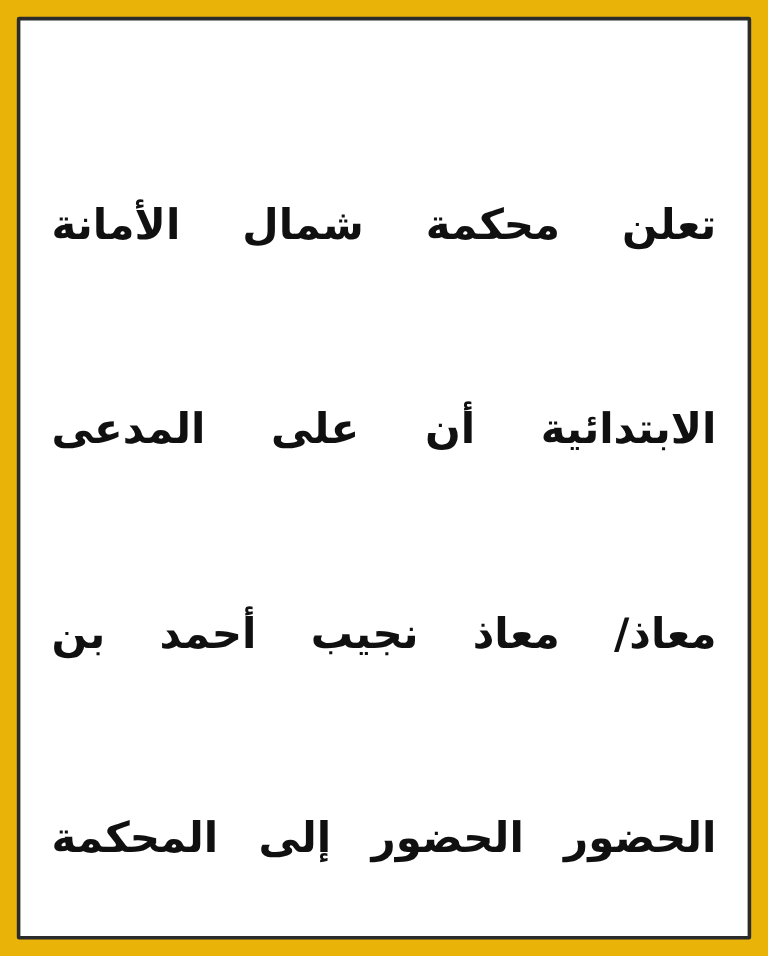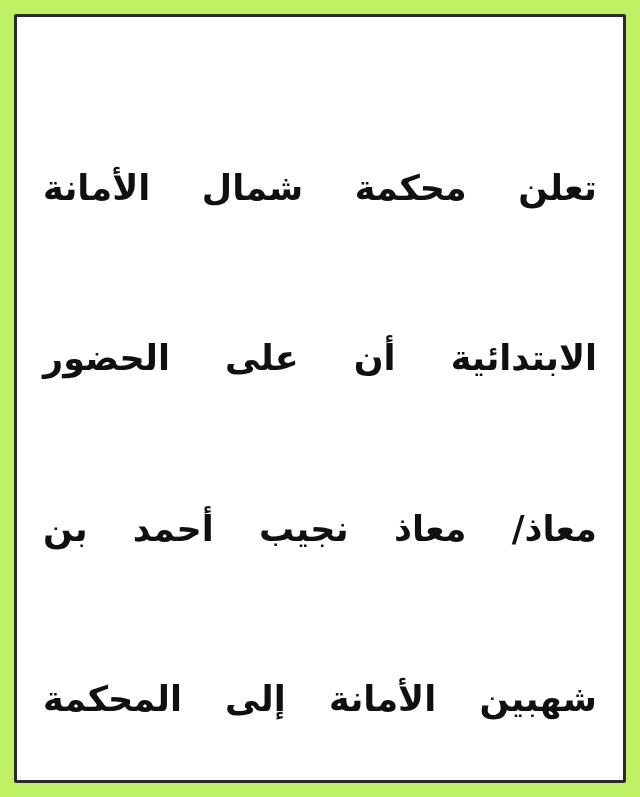--- a/index.html
+++ b/index.html
@@ -9,21 +9,21 @@
   }
   body {
     width: 640px;
     height: 797px;
     font-family: "DejaVu Sans", sans-serif;
   }
   .page {
     box-sizing: border-box;
     width: 640px;
     height: 797px;
-    background: #bef264;
+    background: #eab308;
     padding: 14px;
     display: flex;
     align-items: stretch;
     justify-content: center;
   }
   .notice-card {
     box-sizing: border-box;
     flex: 1 1 auto;
     background: #ffffff;
     border: 3px solid #2b2b2b;
@@ -52,23 +52,23 @@
     text-align-last: justify;
   }
 </style>
 </head>
 <body>
 
 <div class="page">
   <div class="notice-card">
     <div class="notice-body">
       <span class="ln">تعلن محكمة شمال الأمانة</span>
-      <span class="ln">الابتدائية أن على الحضور</span>
+      <span class="ln">الابتدائية أن على المدعى</span>
       <span class="ln">معاذ/ معاذ نجيب أحمد بن</span>
-      <span class="ln">شهبين الأمانة إلى المحكمة</span>
+      <span class="ln">الحضور الحضور إلى المحكمة</span>
       
       
       
       
       
       
       
     </div>
   </div>
 </div>

